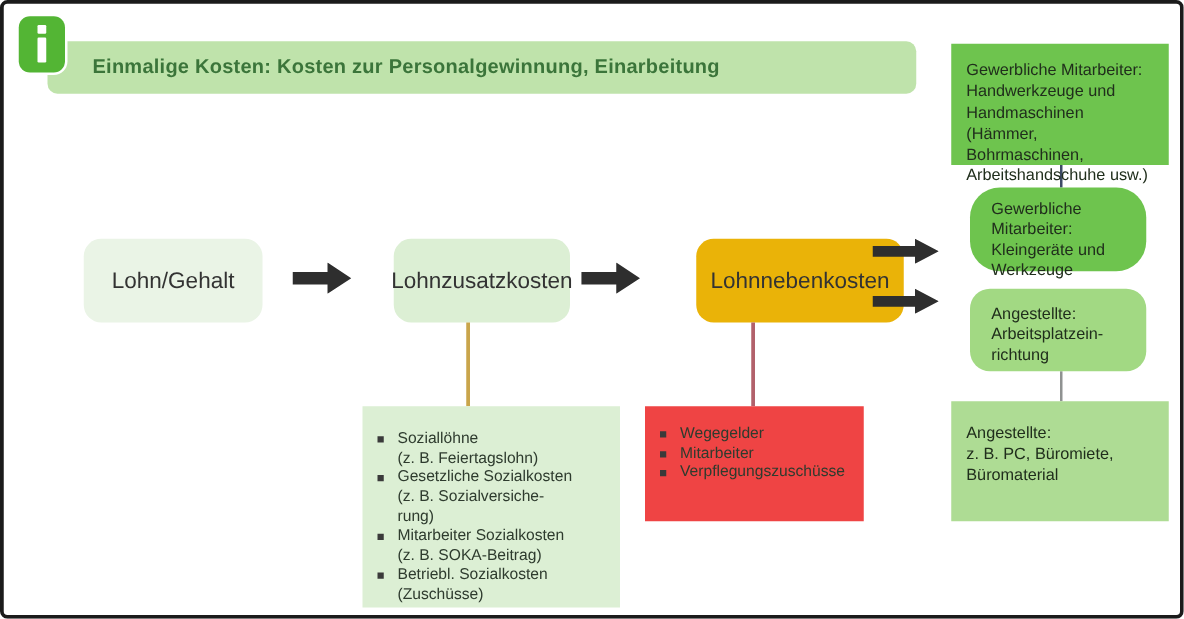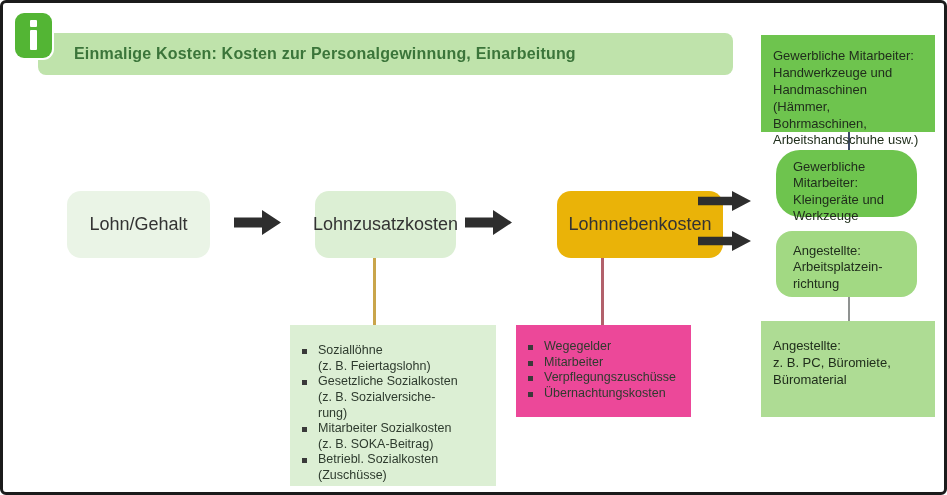--- a/index.html
+++ b/index.html
@@ -51,21 +51,21 @@
     position:absolute; font-size:13px; font-weight:500; line-height:1.3;
     color:#202e1c; white-space:pre-line;
   }
   .rbox-1 { left:758px; top:32px;  width:174px; height:97px; background:#6ec44e; padding:13px 12px; }
   .rbox-2 { left:773px; top:147px; width:141px; height:67px; background:#6ec44e; border-radius:24px; padding:9px 10px 0 17px; line-height:1.26; }
   .rbox-3 { left:773px; top:228px; width:141px; height:66px; background:#a2d983; border-radius:16px; padding:12px 10px 0 17px; line-height:1.26; }
   .rbox-4 { left:758px; top:318px; width:174px; height:96px; background:#aedc94; padding:17px 12px; }
   
   .listbox { position:absolute; background:#dcefd4; }
   .listbox-1 { left:287px; top:322px; width:206px; height:161px; padding:18px 8px 0 6px; }
-  .listbox-2 { left:513px; top:322px; width:175px; height:92px;  background:#ec4899; padding:14px 8px 0 6px; }
+  .listbox-2 { left:513px; top:322px; width:175px; height:92px;  background:#ef4444; padding:14px 8px 0 6px; }
   .listbox ul { list-style:none; }
   .listbox li {
     position:relative; padding-left:22px; font-size:12.5px; font-weight:500;
     color:#2e3b2e; line-height:1.25; white-space:pre-line;
   }
   .listbox li::before {
     content:""; position:absolute; left:6px; top:6px;
     width:5px; height:5px; background:#3a3a3a;
   }
 </style>
@@ -146,17 +146,16 @@
 (z. B. SOKA-Beitrag)</li>
       <li>Betriebl. Sozialkosten
 (Zuschüsse)</li>
     </ul>
   </div>
   <div class="listbox listbox-2">
     <ul>
       <li>Wegegelder</li>
       <li>Mitarbeiter</li>
       <li>Verpflegungszuschüsse</li>
-      <li>Übernachtungskosten</li>
     </ul>
   </div>
 
 </div>
 
 </body></html>

